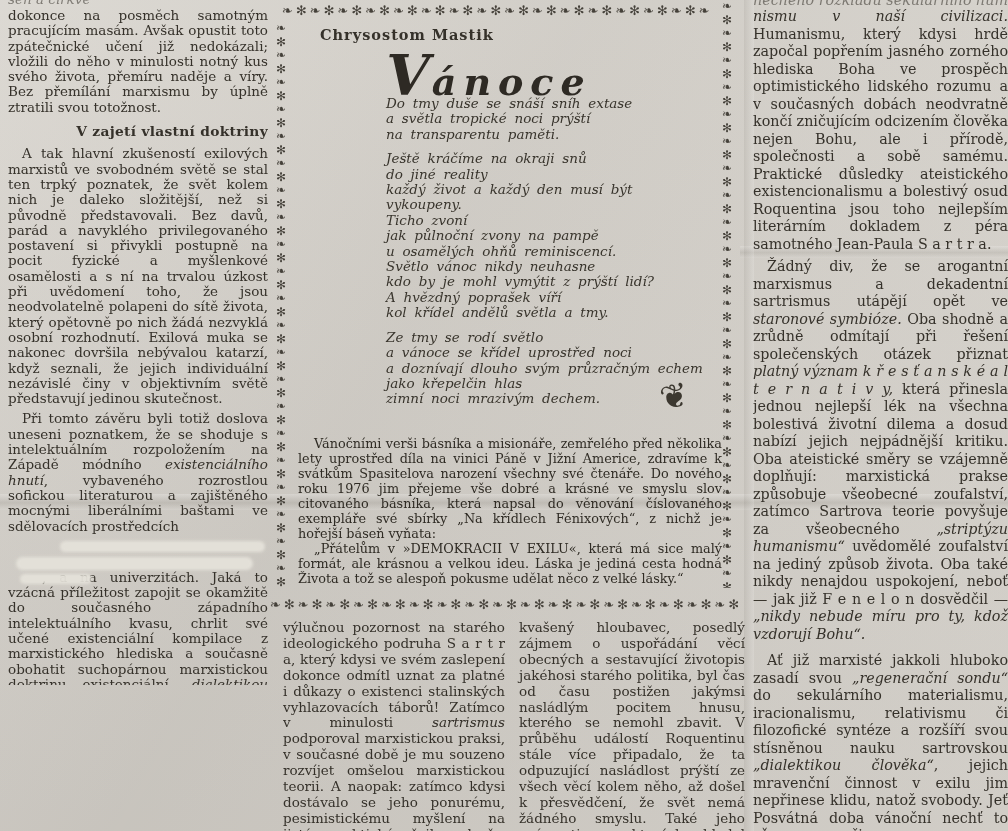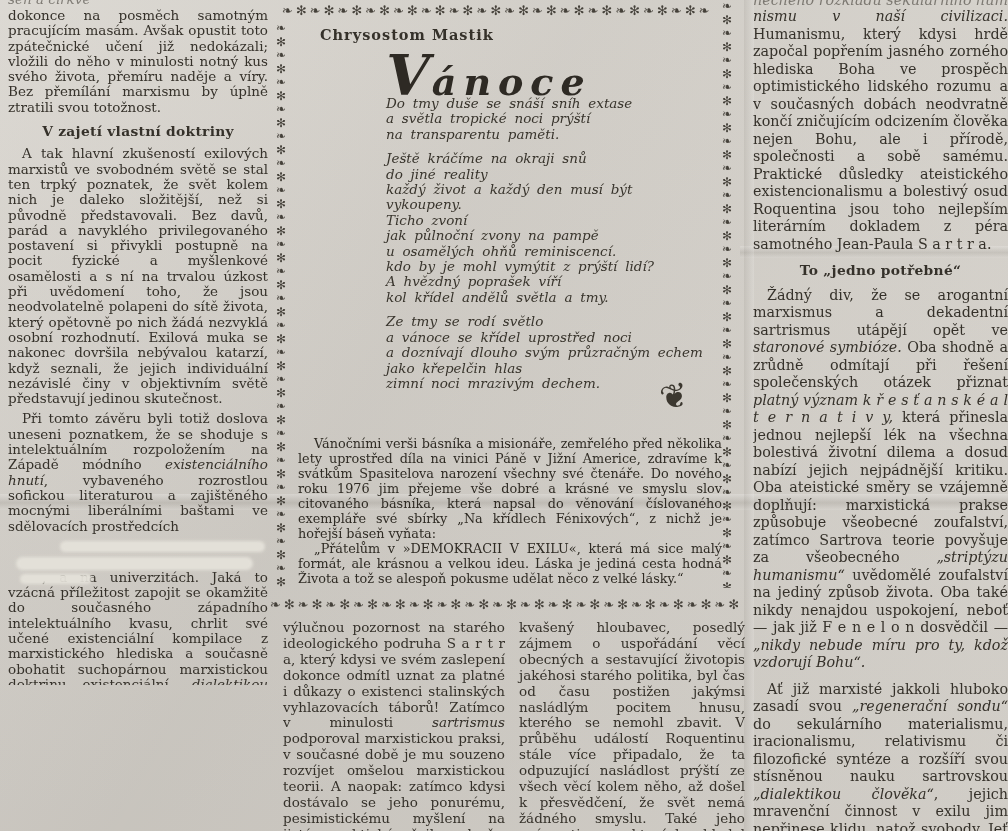--- a/index.html
+++ b/index.html
@@ -25,21 +25,21 @@
     position:absolute; left:283px; top:620px; width:462px; height:211px;
     display:flex; gap:14px; overflow:hidden;
   }
   .mid-col{ font-size:13.5px; line-height:15.9px; text-align:justify; }
   .mid-col.a{ width:222px; }
   .mid-col.b{ width:226px; }
   .para{ margin:0 0 5px 0; }
   .para.indent{ text-indent:14px; }
   .para.indent-big{ text-indent:34px; }
   .col-head{
-    font-weight:bold; text-align:center; font-size:13.8px;
+    font-weight:bold; text-align:right; font-size:13.8px;
     margin:9px 0 7px 0; letter-spacing:0.3px;
   }
   .partial-line{ height:8px; overflow:hidden; opacity:0.55; }
   .partial-line>span{ display:block; transform:translateY(-8px); font-style:italic; white-space:nowrap; }
   .i{ font-style:italic; }
   
   .poem-box{ position:absolute; left:268px; top:0; width:478px; height:620px; }
   .chain{ color:#45413a; font-family:"DejaVu Sans", sans-serif; user-select:none; }
   .chain-h{
     position:absolute; height:20px; overflow:hidden; white-space:nowrap;
@@ -140,20 +140,21 @@
           <div class="poem-line">a světla tropické noci prýští</div>
           <div class="poem-line">na transparentu paměti.</div>
         </div>
         <div class="stanza">
           <div class="poem-line">Ještě kráčíme na okraji snů</div>
           <div class="poem-line">do jiné reality</div>
           <div class="poem-line">každý život a každý den musí být vykoupeny.</div>
           <div class="poem-line">Ticho zvoní</div>
           <div class="poem-line">jak půlnoční zvony na pampě</div>
           <div class="poem-line">u osamělých ohňů reminiscencí.</div>
+          <div class="poem-line">Světlo vánoc nikdy neuhasne</div>
           <div class="poem-line">kdo by je mohl vymýtit z prýští lidí?</div>
           <div class="poem-line">A hvězdný poprašek víří</div>
           <div class="poem-line">kol křídel andělů světla a tmy.</div>
         </div>
         <div class="stanza">
           <div class="poem-line">Ze tmy se rodí světlo</div>
           <div class="poem-line">a vánoce se křídel uprostřed noci</div>
           <div class="poem-line">a doznívají dlouho svým průzračným echem</div>
           <div class="poem-line">jako křepelčin hlas</div>
           <div class="poem-line">zimní noci mrazivým dechem.</div>
@@ -170,18 +171,17 @@
   <div class="mid-cols">
     <p class="mid-col a para">výlučnou pozornost na starého ideologického podruha S a r t r a, který kdysi ve svém zaslepení dokonce odmítl uznat za platné i důkazy o existenci stalinských vyhlazovacích táborů! Zatímco v minulosti <span class="i">sartrismus</span> podporoval marxistickou praksi, v současné době je mu souzeno rozvíjet omšelou marxistickou teorii. A naopak: zatímco kdysi dostávalo se jeho ponurému, pesimistickému myšlení na jistém praktickém švihu v druž-</p>
     <p class="mid-col b para">kvašený hloubavec, posedlý zájmem o uspořádání věcí obecných a sestavující životopis jakéhosi starého politika, byl čas od času postižen jakýmsi nasládlým pocitem hnusu, kterého se nemohl zbavit. V průběhu událostí Roquentinu stále více připadalo, že ta odpuzující nasládlost prýští ze všech věcí kolem něho, až došel k přesvědčení, že svět nemá žádného smyslu. Také jeho známosti, u kterých hledal pomoc, nemohly ho vysvobodit od na-</p>
   </div>
 
   <div class="col-right">
     <div class="partial-line">
       <span>necheno rozkladu sekulárního huma-</span>
     </div>
     <p class="para"><span class="i">nismu v naší civilizaci.</span> Humanismu, který kdysi hrdě započal popřením jasného zorného hlediska Boha ve prospěch optimistického lidského rozumu a v současných dobách neodvratně končí zničujícím odcizením člověka nejen Bohu, ale i přírodě, společnosti a sobě samému. Praktické důsledky ateistického existencionalismu a bolestivý osud Roquentina jsou toho nejlepším literárním dokladem z péra samotného Jean-Paula S a r t r a.</p>
-    <div class="col-head">To „jedno potřebné“</div>
     <p class="para indent">Žádný div, že se arogantní marxismus a dekadentní sartrismus utápějí opět ve <span class="i">staronové symbióze.</span> Oba shodně a zrůdně odmítají při řešení společenských otázek přiznat <span class="i">platný význam k ř e s ť a n s k é  a l t e r n a t i v y,</span> která přinesla jednou nejlepší lék na všechna bolestivá životní dilema a dosud nabízí jejich nejpádnější kritiku. Oba ateistické směry se vzájemně doplňují: marxistická prakse způsobuje všeobecné zoufalství, zatímco Sartrova teorie povyšuje za všeobecného <span class="i">„striptýzu humanismu“</span> uvědomělé zoufalství na jediný způsob života. Oba také nikdy nenajdou uspokojení, neboť — jak již F e n e l o n dosvědčil — <span class="i">„nikdy nebude míru pro ty, kdož vzdorují Bohu“.</span></p>
     <p class="para indent" style="margin-top:9px;">Ať již marxisté jakkoli hluboko zasadí svou <span class="i">„regenerační sondu“</span> do sekulárního materialismu, iracionalismu, relativismu či filozofické syntéze a rozšíří svou stísněnou nauku sartrovskou <span class="i">„dialektikou člověka“</span>, jejich mravenční činnost v exilu jim nepřinese klidu, natož svobody. Jeť  Posvátná doba vánoční nechť to všem znovu připomene.</p>
   </div>
 
 </div>
 
 </body></html>

